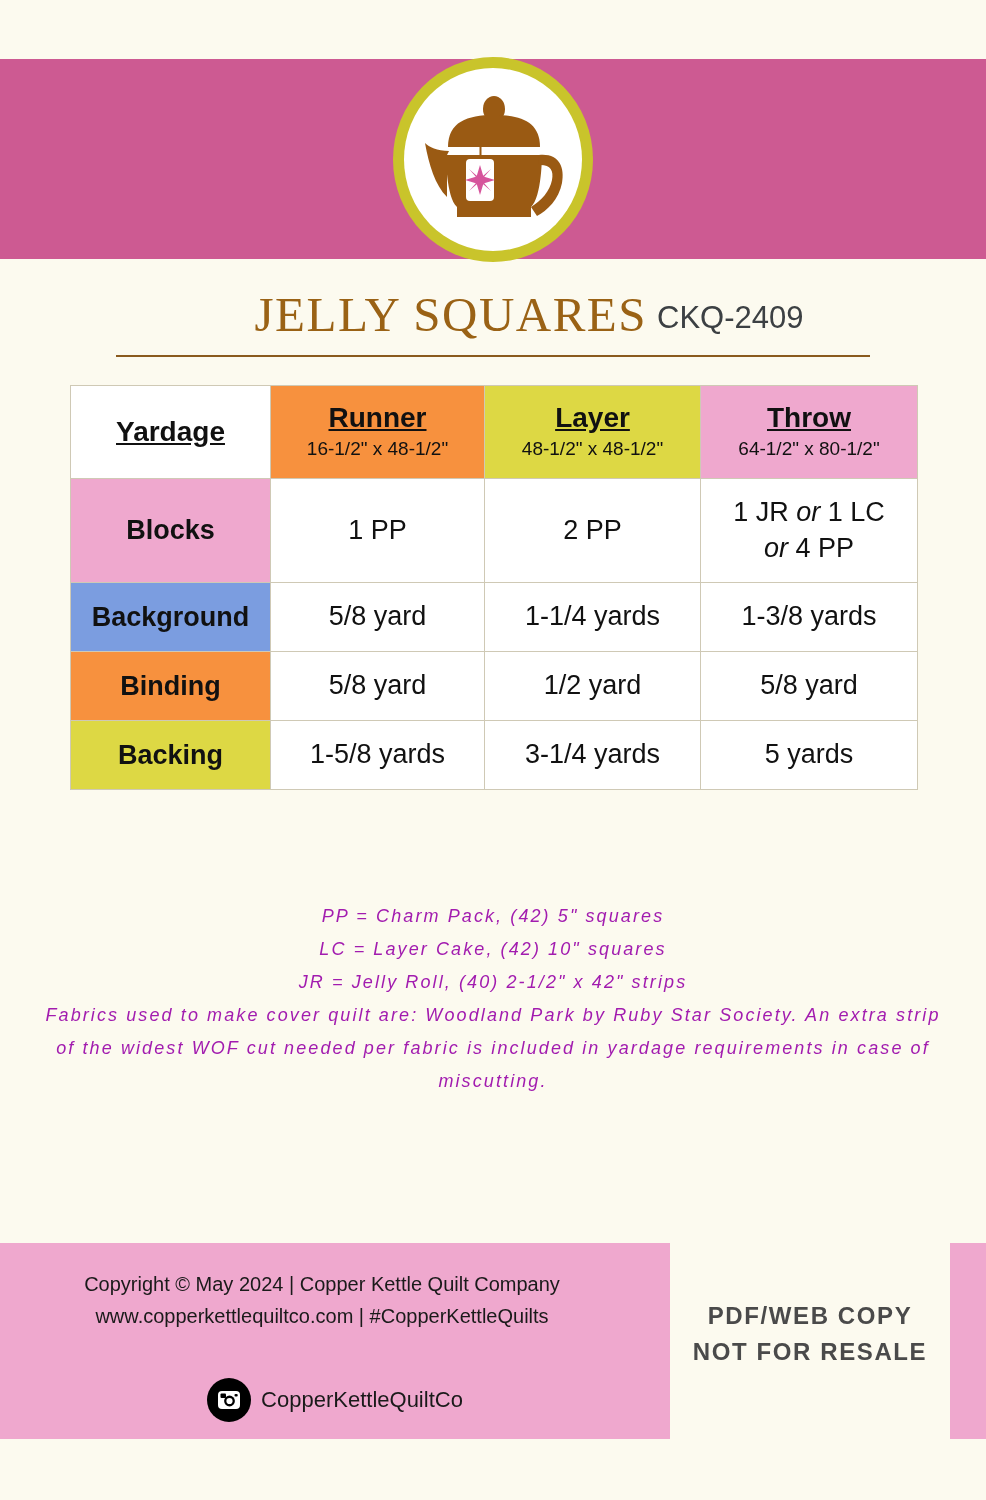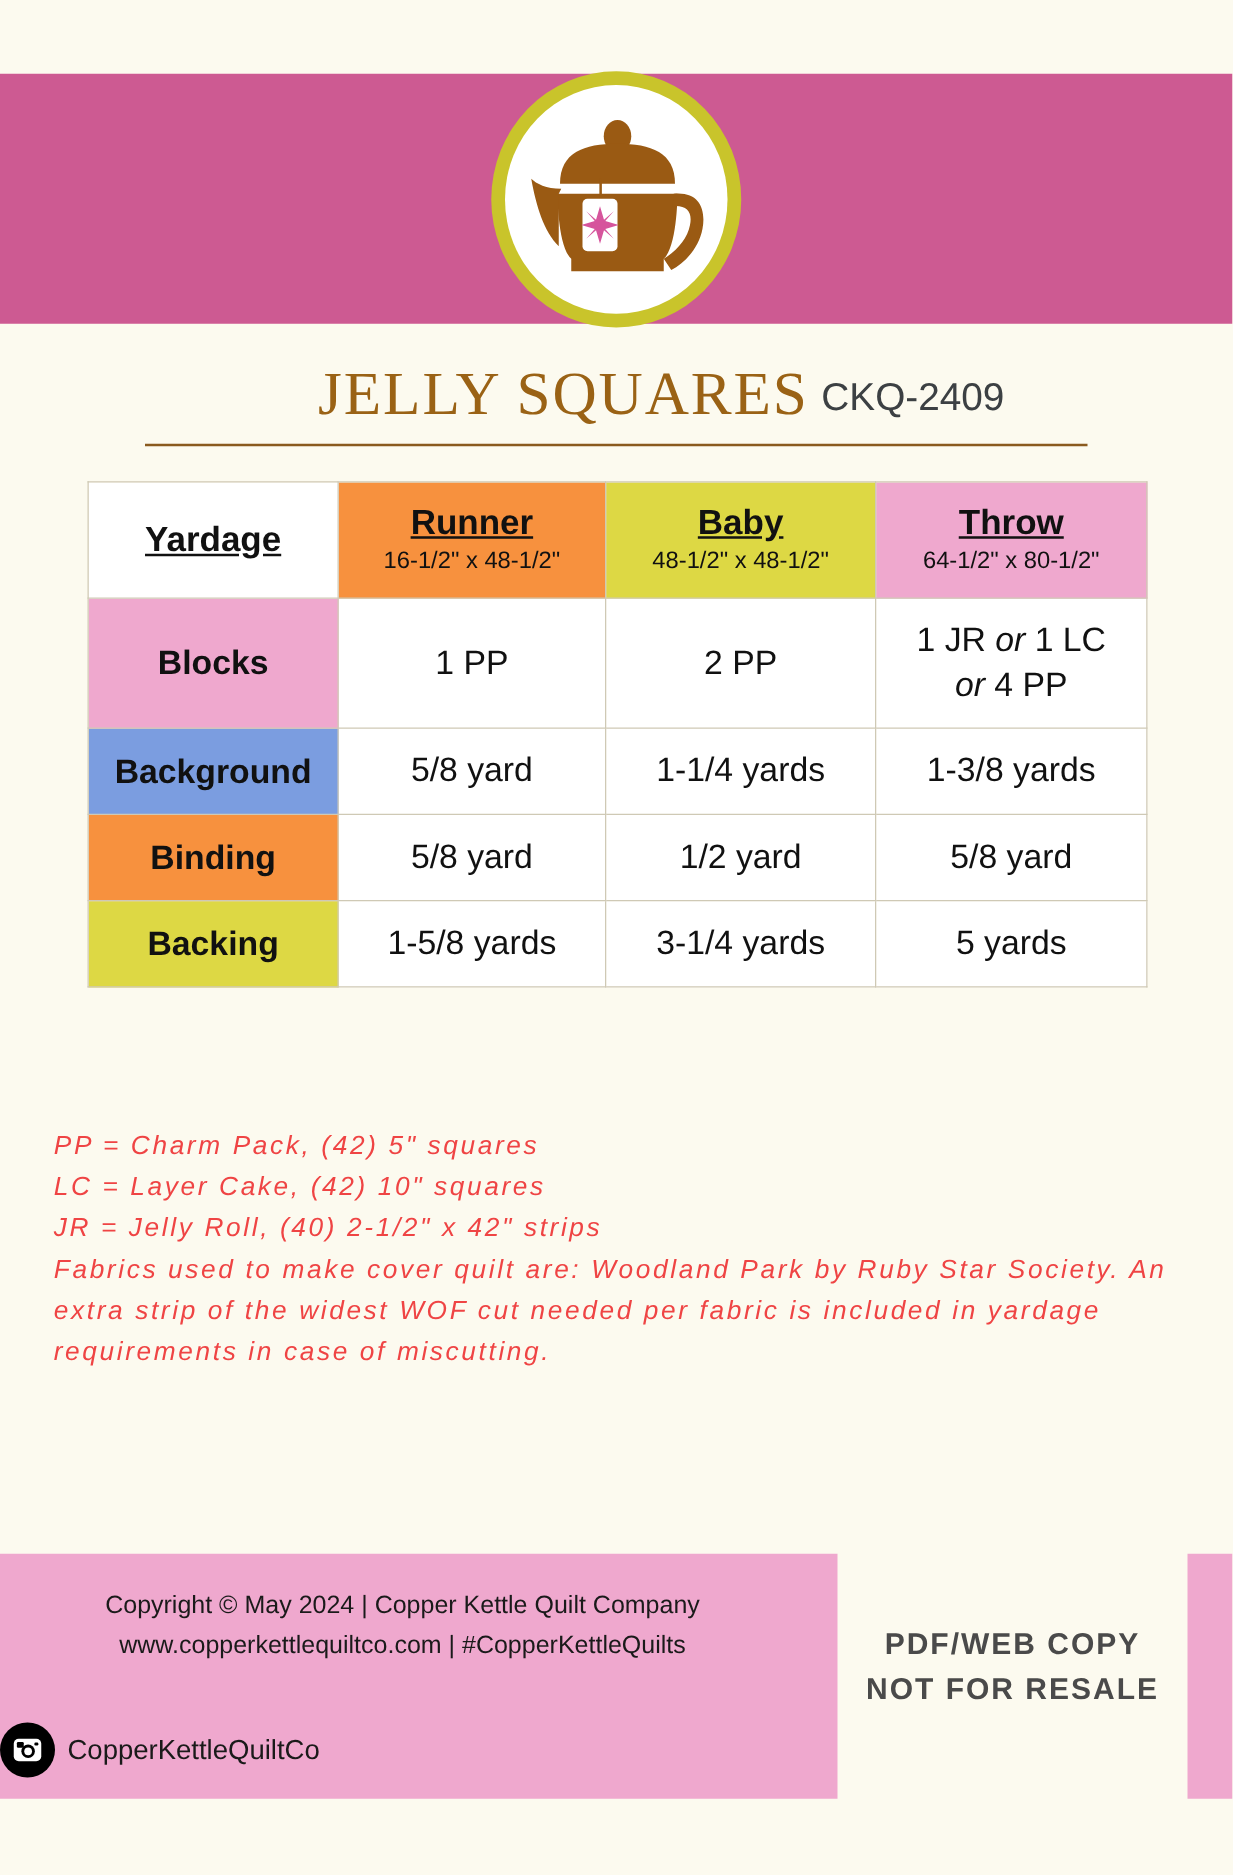--- a/index.html
+++ b/index.html
@@ -149,25 +149,26 @@
 
   .cell-val { font-size: 27px; line-height: 1.3; }
   .cell-val i { font-style: italic; }
 
   
   .notes {
     position: absolute;
     left: 43px;
     top: 900px;
     width: 900px;
+    text-align: center;
     font-style: italic;
-    font-size: 21px;
+    font-size: 18px;
     letter-spacing: 2.1px;
     line-height: 33px;
-    color: #ef4444;
+    color: #a21caf;
   }
   .notes div { white-space: nowrap; }
   .notes div.wrapline { white-space: normal; }
 
   
   .footer-left {
     position: absolute;
     left: 0;
     top: 1243px;
     width: 670px;
@@ -192,20 +193,21 @@
     line-height: 32px;
     color: #1A1A1A;
   }
   .footer-social {
     position: absolute;
     left: 0;
     top: 1378px;
     width: 670px;
     display: flex;
     align-items: center;
+    justify-content: center;
   }
   .ig-badge {
     width: 44px;
     height: 44px;
     border-radius: 50%;
     background: #000000;
     display: inline-flex;
     align-items: center;
     justify-content: center;
     margin-right: 10px;
@@ -272,21 +274,21 @@
   <tbody>
     <tr class="header-row">
       <td class="hdr-yardage">
         <span class="hdr-name">Yardage</span>
       </td>
       <td class="hdr-runner">
         <span class="hdr-name">Runner</span>
         <span class="hdr-size">16-1/2" x 48-1/2"</span>
       </td>
       <td class="hdr-baby">
-        <span class="hdr-name">Baby</span>
+        <span class="hdr-name">Layer</span>
         <span class="hdr-size">48-1/2" x 48-1/2"</span>
       </td>
       <td class="hdr-throw">
         <span class="hdr-name">Throw</span>
         <span class="hdr-size">64-1/2" x 80-1/2"</span>
       </td>
     </tr>
 
     <tr class="body-row blocks-row">
       <td class="lbl lbl-blocks">Blocks</td>

